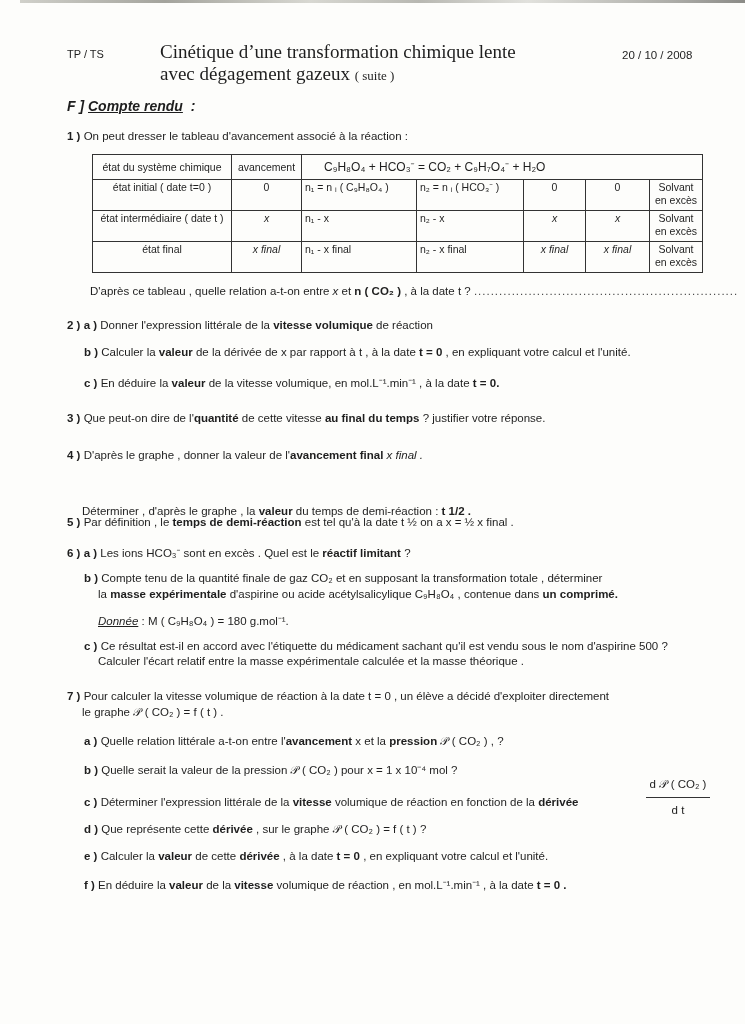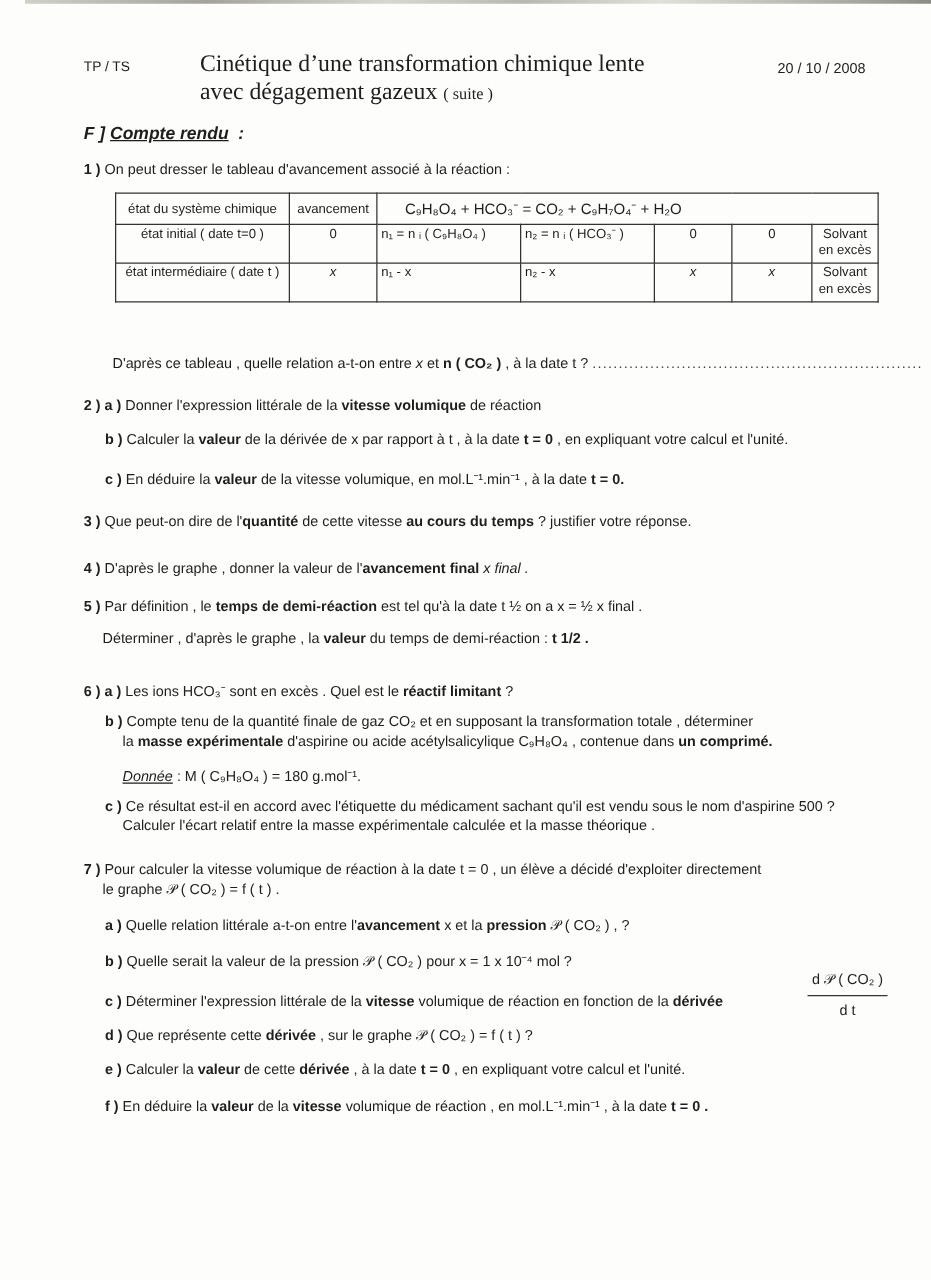--- a/index.html
+++ b/index.html
@@ -87,20 +87,29 @@
   </tr>
   <tr>
     <td class="c">état intermédiaire ( date t )</td>
     <td class="c ital">x</td>
     <td>n₁  - x</td>
     <td>n₂ - x</td>
     <td class="c ital">x</td>
     <td class="c ital">x</td>
     <td class="c">Solvant en excès</td>
   </tr>
+  <tr>
+    <td class="c">état final</td>
+    <td class="c ital">x final</td>
+    <td>n₁  - x final</td>
+    <td>n₂  -  x final</td>
+    <td class="c ital">x final</td>
+    <td class="c ital">x final</td>
+    <td class="c">Solvant en excès</td>
+  </tr>
 </tbody>
   </table>
 
 <div class="abs q" style="left:90px;top:285px;">
   <span>D'après ce tableau , quelle relation a-t-on entre</span>
   <span class="ital">x</span>
   <span>et</span>
   <b>n ( CO₂ )</b>
   <span>, à la date t ?</span>
   <span class="dots">...............................................................</span>
@@ -126,31 +135,31 @@
   <span>En déduire la</span>
   <b>valeur</b>
   <span>de la vitesse volumique, en mol.L⁻¹.min⁻¹ , à la date</span>
   <b>t = 0.</b>
 </div>
 
 <div class="abs q" style="left:67px;top:412px;">
   <span class="num">3 )</span>
   <span>Que peut-on dire de l'</span><b>quantité</b>
   <span>de cette vitesse</span>
-  <b>au cours du temps</b>
+  <b>au final du temps</b>
   <span>? justifier votre réponse.</span>
 </div>
 
 <div class="abs q" style="left:67px;top:449px;">
   <span class="num">4 )</span>
   <span>D'après le graphe , donner la valeur de l'</span><b>avancement final</b>
   <span class="ital">x final .</span>
 </div>
 
-<div class="abs q" style="left:67px;top:480px;">
+<div class="abs q" style="left:67px;top:516px;">
   <span class="num">5 )</span>
   <span>Par définition , le</span>
   <b>temps de demi-réaction</b>
   <span>est tel qu'à la date t ½ on a x = ½ x final .</span>
 </div>
 <div class="abs q" style="left:82px;top:505px;">
   <span>Déterminer , d'après le graphe , la</span>
   <b>valeur</b>
   <span>du temps de demi-réaction :</span>
   <b>t 1/2 .</b>

